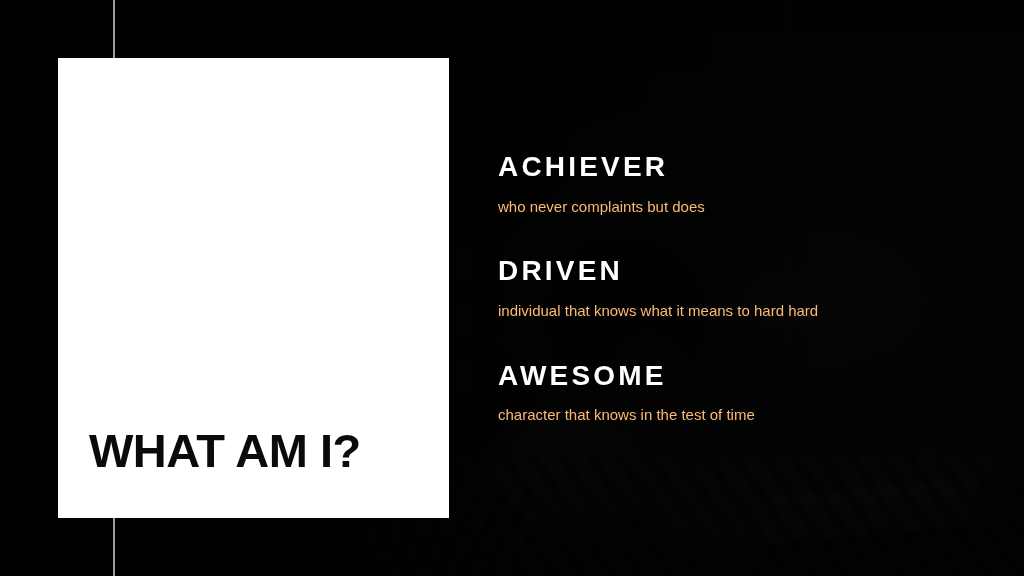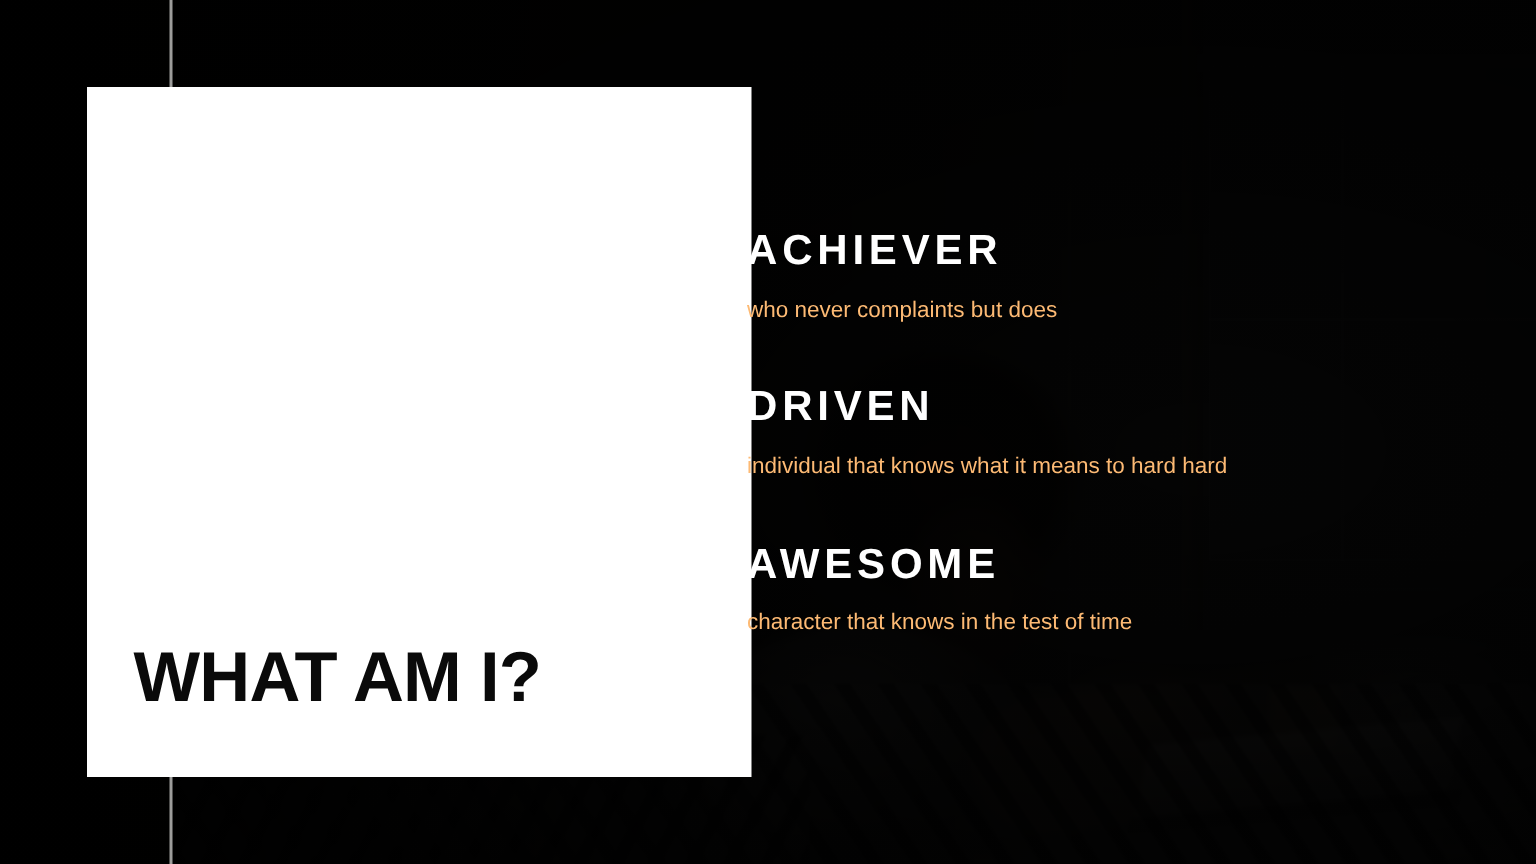--- a/index.html
+++ b/index.html
@@ -296,21 +296,21 @@
     height: 576px;
     background: #b9b9b6;
     opacity: .85;
   }
 
   
   .card {
     position: absolute;
     left: 58px;
     top: 58px;
-    width: 443px;
+    width: 391px;
     height: 460px;
     background: #ffffff;
     display: flex;
     align-items: flex-end;
     box-sizing: border-box;
     padding: 0 0 44px 31px;
   }
   .card-title {
     font-size: 47px;
     font-weight: bold;

